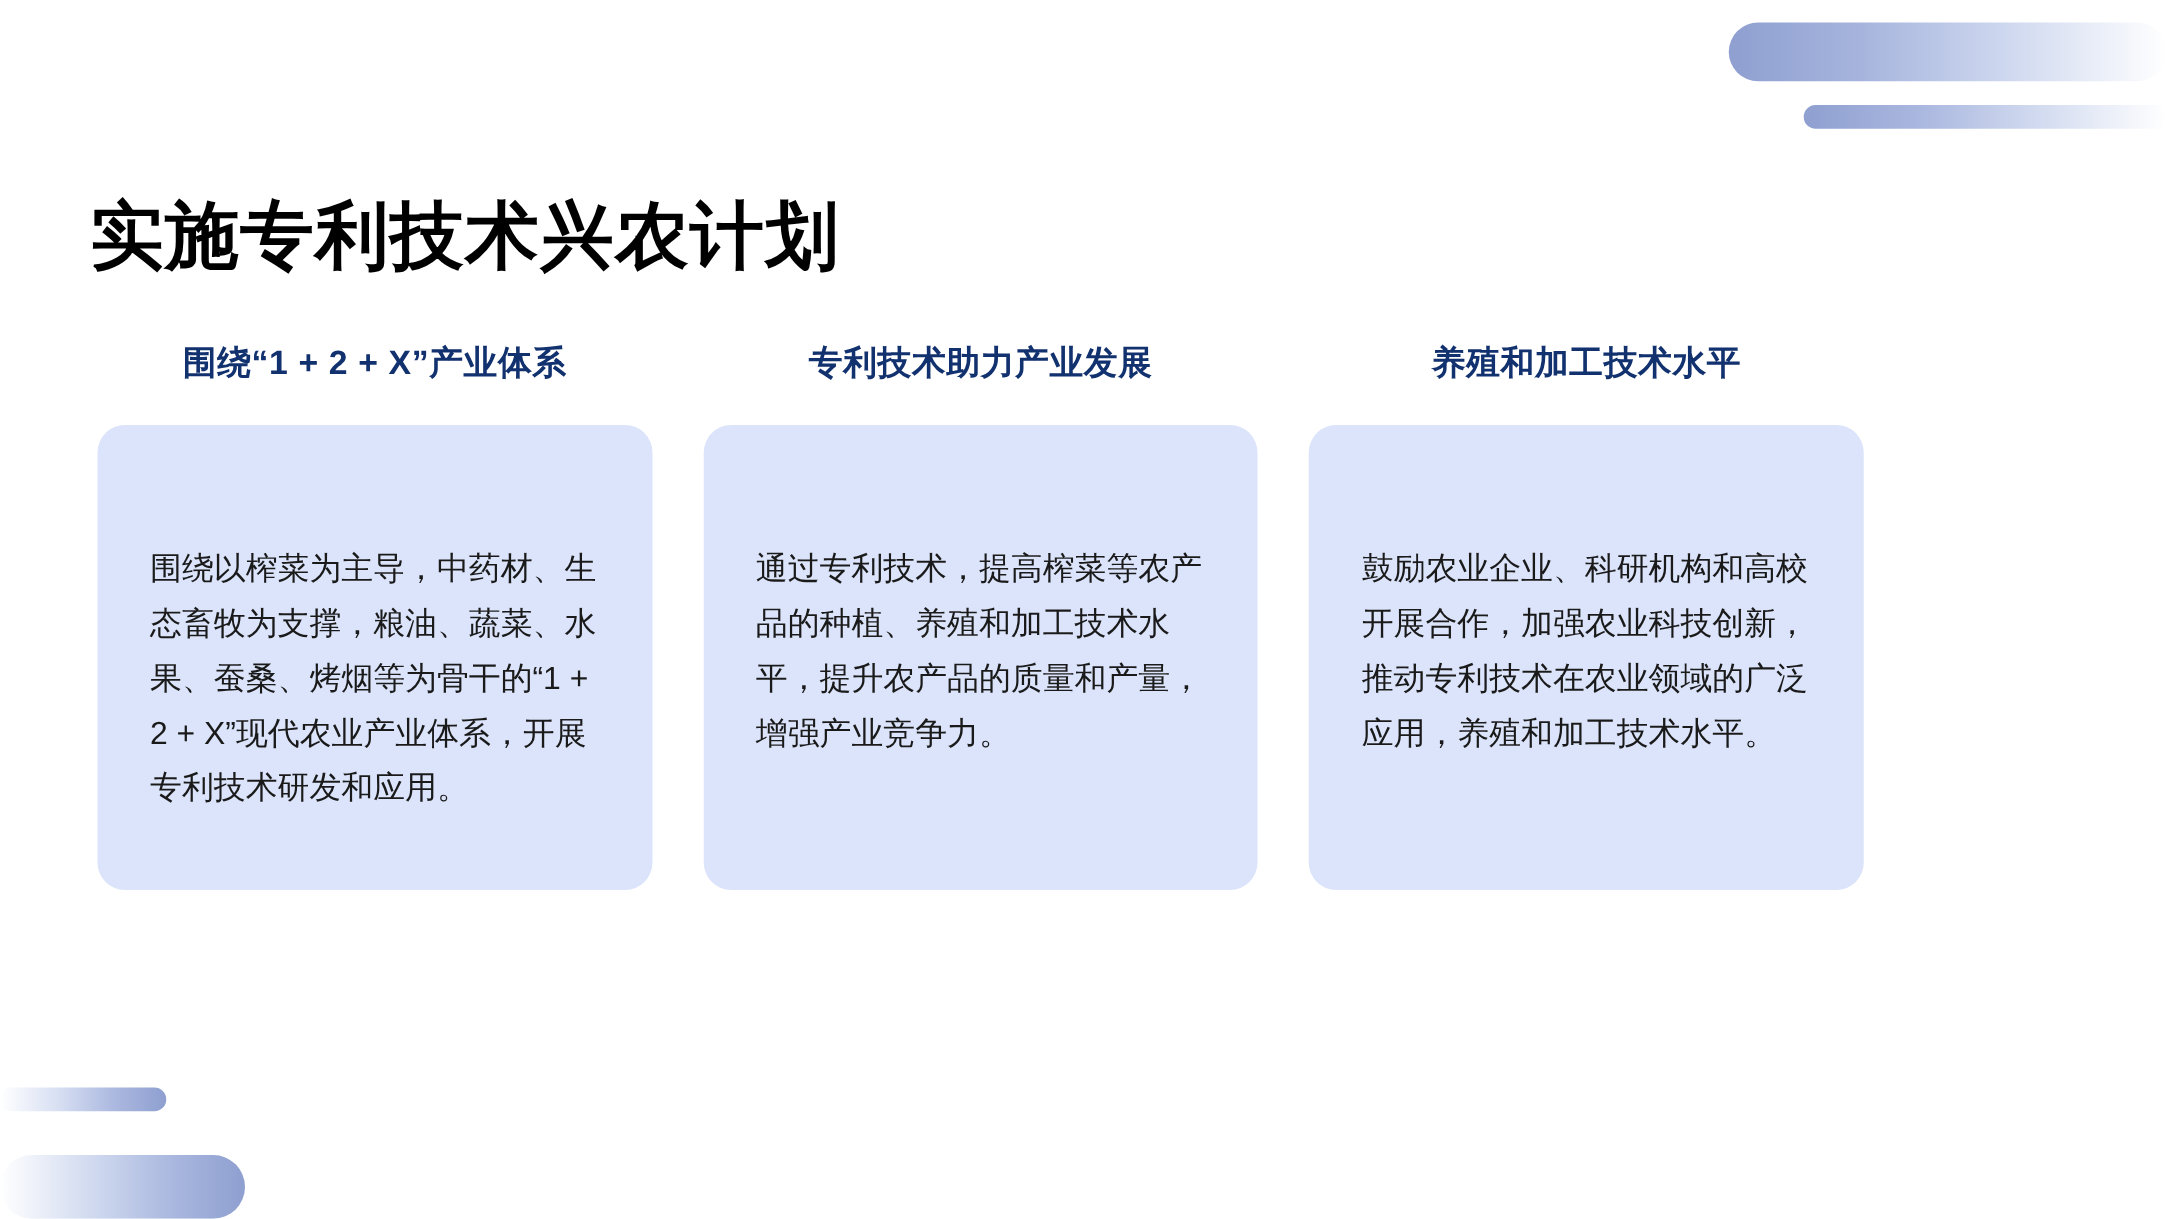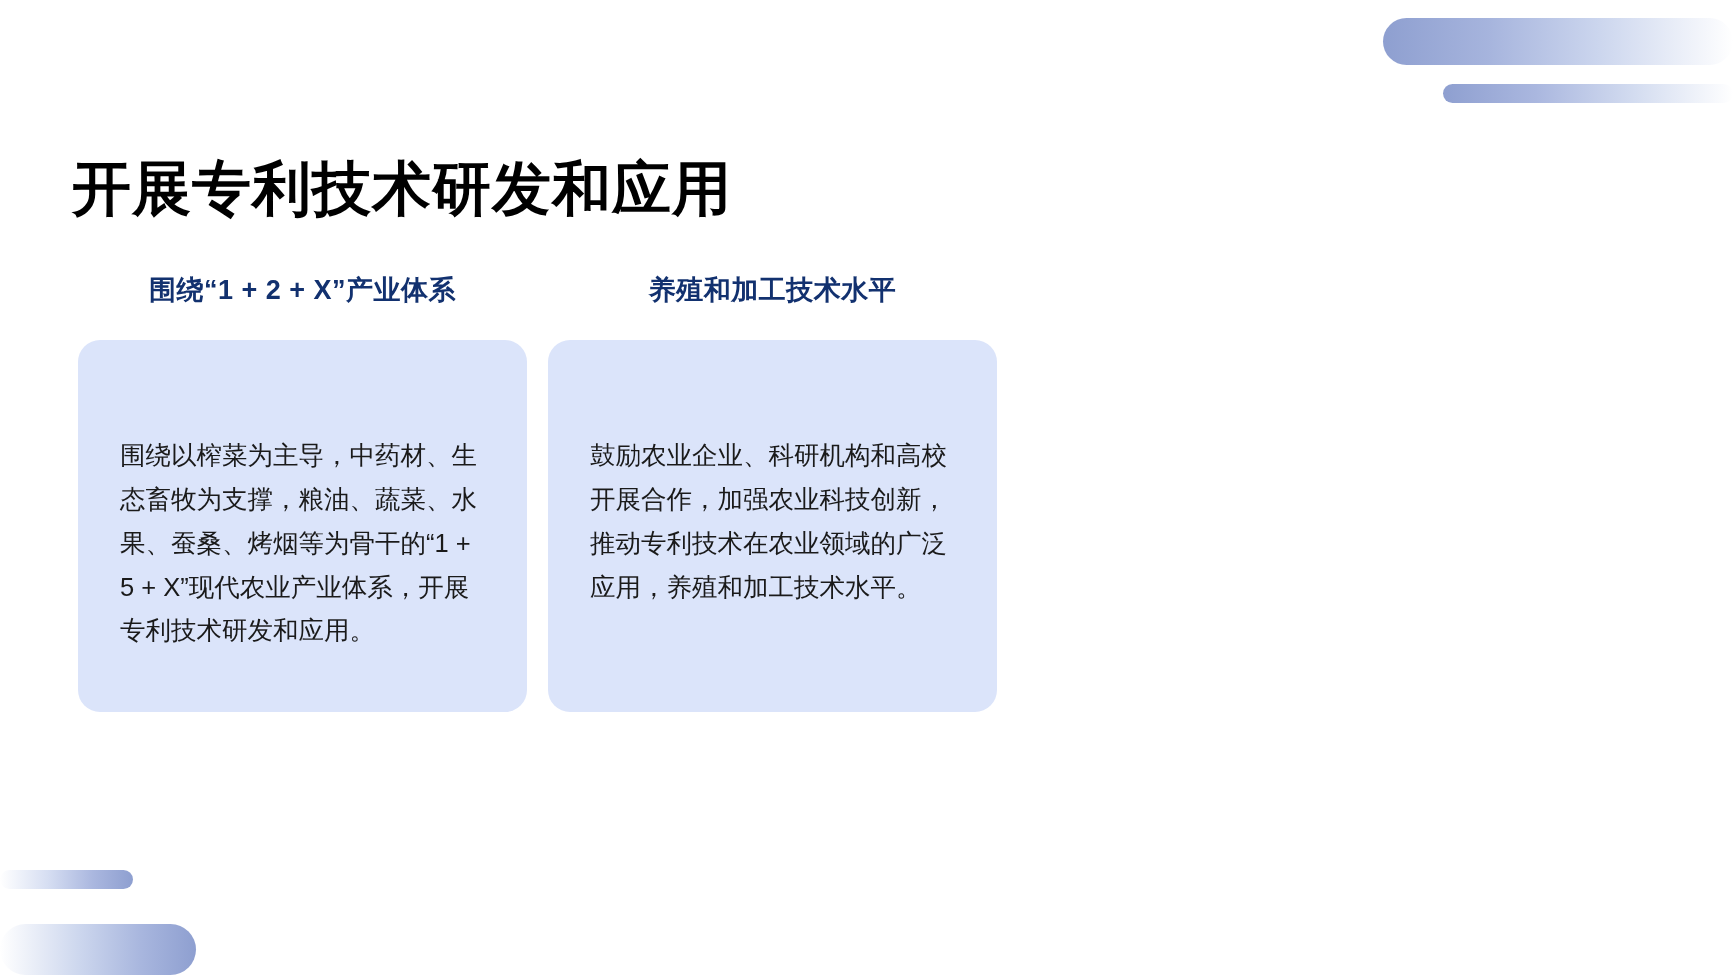--- a/index.html
+++ b/index.html
@@ -73,21 +73,21 @@
     white-space: nowrap;
   }
 
   
   .columns {
     position: absolute;
     left: 78px;
     top: 272px;
     width: 1413px;
     display: flex;
-    gap: 21px;
+    gap: 41px;
   }
   .column {
     width: 449px;
     display: flex;
     flex-direction: column;
   }
   .col-head {
     height: 68px;
     display: flex;
     align-items: flex-start;
@@ -117,31 +117,37 @@
 </head>
 <body>
 
 <div class="slide">
 
   <div class="deco deco-tr-thick"></div>
   <div class="deco deco-tr-thin"></div>
   <div class="deco deco-bl-thin"></div>
   <div class="deco deco-bl-thick"></div>
 
-  <h1 class="title">开展专利技术研发和应用</h1>
+  <h1 class="title">实施专利技术兴农计划</h1>
 
   <div class="columns">
 
     <div class="column">
       <div class="col-head">围绕“1 + 2 + X”产业体系</div>
       <div class="card">
-        <div class="card-text">围绕以榨菜为主导，中药材、生态畜牧为支撑，粮油、蔬菜、水果、蚕桑、烤烟等为骨干的“1 + 5 + X”现代农业产业体系，开展专利技术研发和应用。</div>
+        <div class="card-text">围绕以榨菜为主导，中药材、生态畜牧为支撑，粮油、蔬菜、水果、蚕桑、烤烟等为骨干的“1 + 2 + X”现代农业产业体系，开展专利技术研发和应用。</div>
       </div>
     </div>
 
+    <div class="column">
+      <div class="col-head">专利技术助力产业发展</div>
+      <div class="card">
+        <div class="card-text">通过专利技术，提高榨菜等农产品的种植、养殖和加工技术水平，提升农产品的质量和产量，增强产业竞争力。</div>
+      </div>
+    </div>
 
     <div class="column">
       <div class="col-head">养殖和加工技术水平</div>
       <div class="card">
         <div class="card-text">鼓励农业企业、科研机构和高校开展合作，加强农业科技创新，推动专利技术在农业领域的广泛应用，养殖和加工技术水平。</div>
       </div>
     </div>
 
   </div>
 </div>

